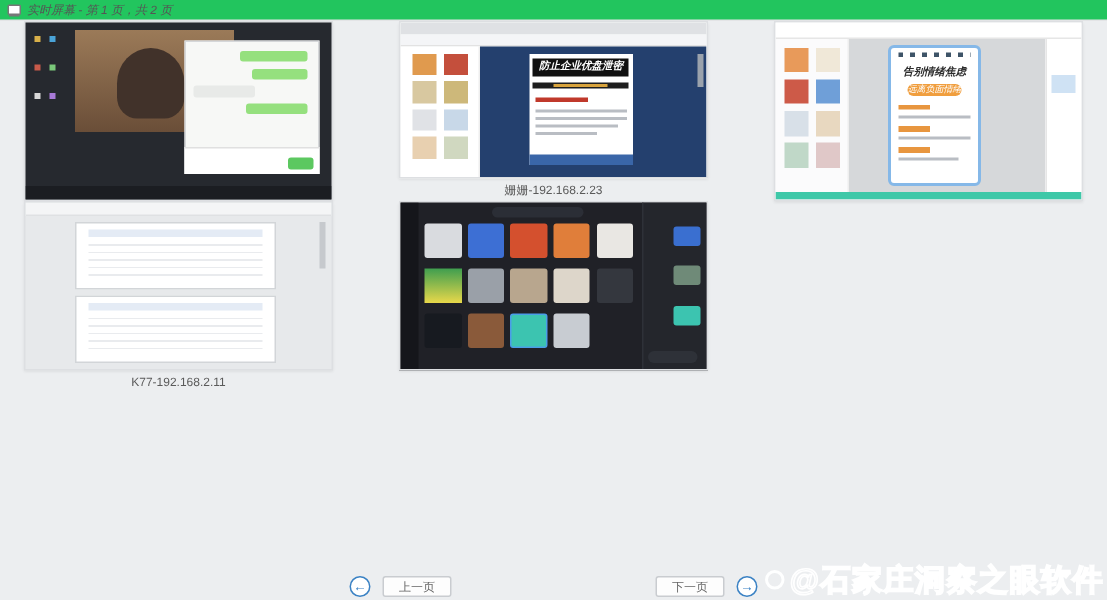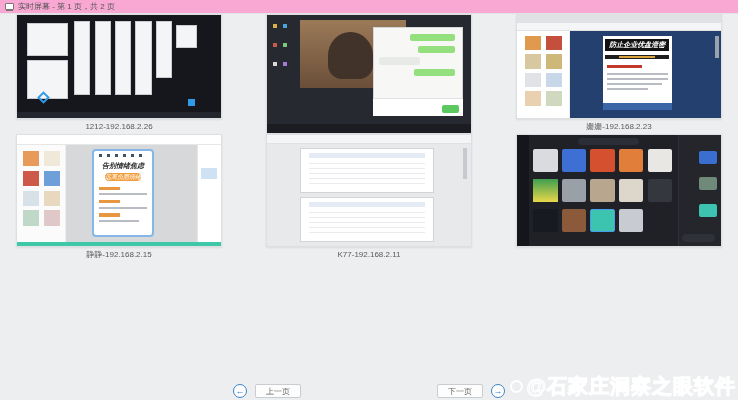--- a/index.html
+++ b/index.html
@@ -1,21 +1,21 @@
 <!DOCTYPE html>
 <html><head>
 <meta charset="utf-8">
 <style>
   * { margin:0; padding:0; box-sizing:border-box; }
   html,body { width:738px; height:400px; overflow:hidden; }
   body { font-family:"Liberation Sans", sans-serif; background:#eceef0; position:relative; }
 
   
-  .titlebar { height:14px; background:#f9a8d4; border-bottom:1px solid #e3e4e6;
-    display:flex; align-items:center; gap:4px; padding:0 5px; }
+  .titlebar { height:14px; background:#22c55e; border-bottom:1px solid #e3e4e6;
+    display:flex; align-items:center; gap:4px; padding:0 5px;font-style:italic; }
   .mon { width:9px; height:7px; border:1px solid #777; border-radius:1px; background:#fff;
     box-shadow:0 2px 0 -1px #777; }
   .title { font-size:8px; color:#555; }
 
   
   .grid { position:absolute; top:14px; left:0; width:738px; height:372px;
     display:grid; grid-template-columns:repeat(3,1fr); grid-template-rows:120px 128px 124px;
     column-gap:44px; padding:0 16px; }
   .cell { display:flex; flex-direction:column; min-width:0; }
   .thumb { position:relative; flex:1; background:#fff; border:1px solid #dddfe2; overflow:hidden;
@@ -55,36 +55,20 @@
 </head>
 <body>
 
 <div class="titlebar">
   <span class="mon"></span>
   <span class="title">实时屏幕 - 第 1 页，共 2 页</span>
 </div>
 
 <div class="grid">
 
-  <div class="cell">
-    <div class="thumb" style="background:#15171c">
-      <i class="b win" style="left:5%;top:8%;width:20%;height:32%"></i>
-      <i class="b win" style="left:5%;top:44%;width:20%;height:38%"></i>
-      <i class="b win" style="left:28%;top:6%;width:8%;height:72%"></i>
-      <i class="b win" style="left:38%;top:6%;width:8%;height:72%"></i>
-      <i class="b win" style="left:48%;top:6%;width:8%;height:72%"></i>
-      <i class="b win" style="left:58%;top:6%;width:8%;height:72%"></i>
-      <i class="b win" style="left:68%;top:6%;width:8%;height:55%"></i>
-      <i class="b win" style="left:78%;top:10%;width:10%;height:22%"></i>
-      <i class="b" style="left:84%;bottom:12%;width:7px;height:7px;background:#2f9be8"></i>
-      <i class="b" style="left:11%;bottom:16%;width:9px;height:9px;border:2px solid #2f9be8;transform:rotate(45deg)"></i>
-      <i class="b" style="left:0;bottom:0;width:100%;height:6%;background:#23262c"></i>
-    </div>
-    <div class="slabel">1212-192.168.2.26</div>
-  </div>
 
   <div class="cell">
     <div class="thumb" style="background:#26292f">
       <i class="b" style="left:3%;top:8%;width:4px;height:4px;background:#d8b04a"></i>
       <i class="b" style="left:8%;top:8%;width:4px;height:4px;background:#4aa3d8"></i>
       <i class="b" style="left:3%;top:24%;width:4px;height:4px;background:#c85a4a"></i>
       <i class="b" style="left:8%;top:24%;width:4px;height:4px;background:#7ac87a"></i>
       <i class="b" style="left:3%;top:40%;width:4px;height:4px;background:#d8d8d8"></i>
       <i class="b" style="left:8%;top:40%;width:4px;height:4px;background:#a87ad8"></i>
       <i class="b" style="left:16%;top:4%;width:52%;height:58%;background:linear-gradient(180deg,#9b7a58,#6a4e38)"></i>
@@ -151,21 +135,20 @@
         <i class="b line" style="left:8%;top:50%;width:84%"></i>
         <i class="b" style="left:8%;top:58%;width:36%;height:4%;background:#e8963f"></i>
         <i class="b line" style="left:8%;top:66%;width:84%"></i>
         <i class="b" style="left:8%;top:74%;width:36%;height:4%;background:#e8963f"></i>
         <i class="b line" style="left:8%;top:82%;width:70%"></i>
       </i>
       <i class="b" style="right:0;top:9%;width:12%;height:87%;background:#fff;border-left:1px solid #e6e6e6"></i>
       <i class="b" style="right:2%;top:30%;width:8%;height:10%;background:#cfe2f4"></i>
       <i class="b" style="left:0;bottom:0;width:100%;height:4%;background:#3ec8a8"></i>
     </div>
-    <div class="slabel">静静-192.168.2.15</div>
   </div>
 
 
 
   <div class="cell">
     <div class="thumb" style="background:#e7e9eb">
       <i class="b" style="left:0;top:0;width:100%;height:8%;background:#f4f5f6;border-bottom:1px solid #dfe1e3"></i>
       <i class="b" style="left:16%;top:12%;width:66%;height:40%;background:#fff;border:1px solid #d2d5d8">
         <i class="b" style="left:6%;top:8%;width:88%;height:12%;background:#e4ebf5"></i>
         <i class="b" style="left:6%;top:24%;width:88%;height:62%;background:repeating-linear-gradient(180deg,#fff 0 4px,#e9ebee 4px 5px)"></i>

